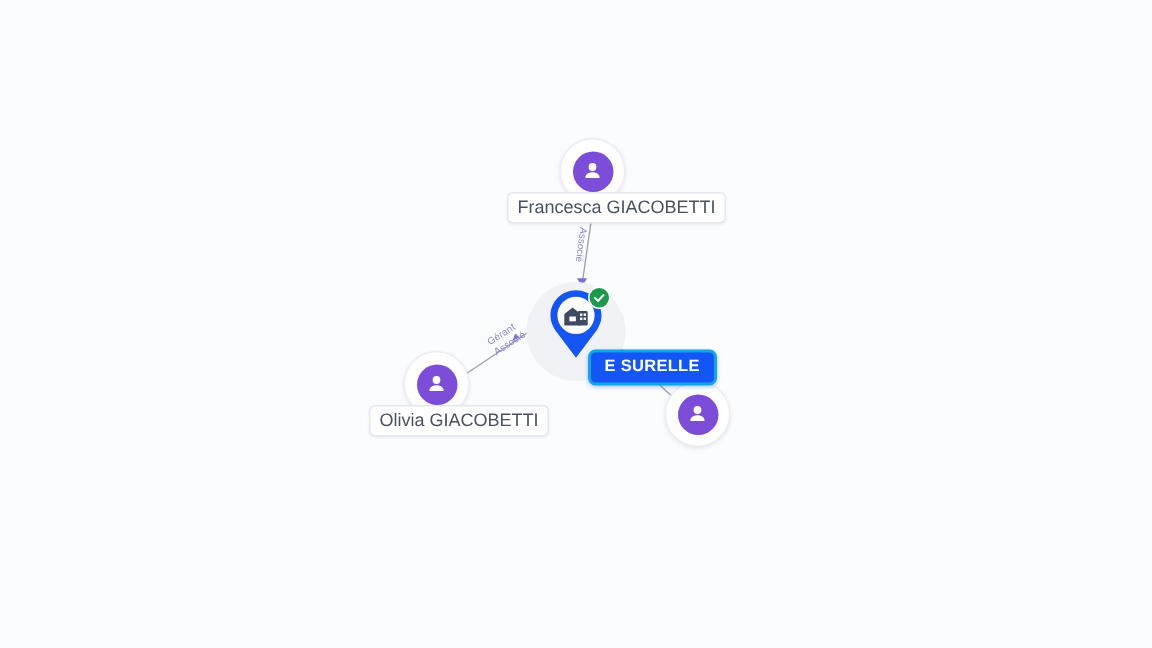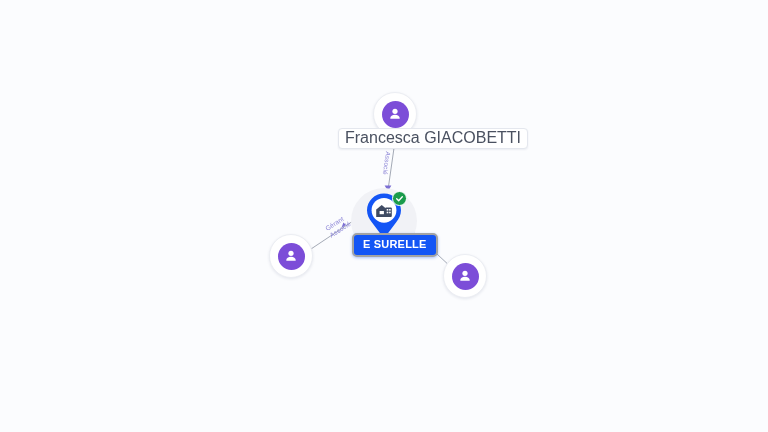--- a/index.html
+++ b/index.html
@@ -90,41 +90,42 @@
   }
   .verified-badge svg { display: block; }
 
   
   .name-chip {
     position: absolute;
     background: #ffffff;
     border: 1px solid #e4e7ee;
     border-radius: 4px;
     padding: 3px 6px 4px 6px;
-    font-size: 16px;
+    font-size: 12px;
     line-height: 12px;
     color: #4a5160;
     white-space: nowrap;
     box-shadow: 0 1px 2px rgba(30,40,90,0.07);
     box-sizing: border-box;
   }
   .company-chip {
     position: absolute;
     background: #1355f5;
-    border: 2px solid #a3a3a3;
+    border: 2px solid #0ea5e9;
     border-radius: 5px;
     padding: 3px 9px 4px 9px;
     font-size: 11px;
     line-height: 13px;
     font-weight: 700;
     color: #ffffff;
     white-space: nowrap;
     letter-spacing: 0.2px;
     box-shadow: 0 1px 3px rgba(19,85,245,0.35);
     box-sizing: border-box;
+    margin-left: 40px;
   }
 
   
   .edge-label {
     position: absolute;
     font-size: 6.5px;
     line-height: 7.5px;
     color: #8a83d6;
     white-space: nowrap;
     letter-spacing: 0.1px;
@@ -173,20 +174,21 @@
   <div class="name-chip" style="left:338px; top:128px;">Francesca GIACOBETTI</div>
 
   <div class="person-node" style="left:269px; top:234px;">
     <span class="avatar-disc">
       <svg width="16" height="16" viewBox="0 0 24 24" fill="#ffffff">
         <circle cx="12" cy="8" r="3.9"></circle>
         <path d="M12 13.2c-4.1 0-7 2.3-7 4.6V19h14v-1.2c0-2.3-2.9-4.6-7-4.6z"></path>
       </svg>
     </span>
   </div>
+  <div class="name-chip" style="left:246px; top:270px;">Olivia GIACOBETTI</div>
 
   <div class="person-node" style="left:443px; top:254px;">
     <span class="avatar-disc">
       <svg width="16" height="16" viewBox="0 0 24 24" fill="#ffffff">
         <circle cx="12" cy="8" r="3.9"></circle>
         <path d="M12 13.2c-4.1 0-7 2.3-7 4.6V19h14v-1.2c0-2.3-2.9-4.6-7-4.6z"></path>
       </svg>
     </span>
   </div>
 

